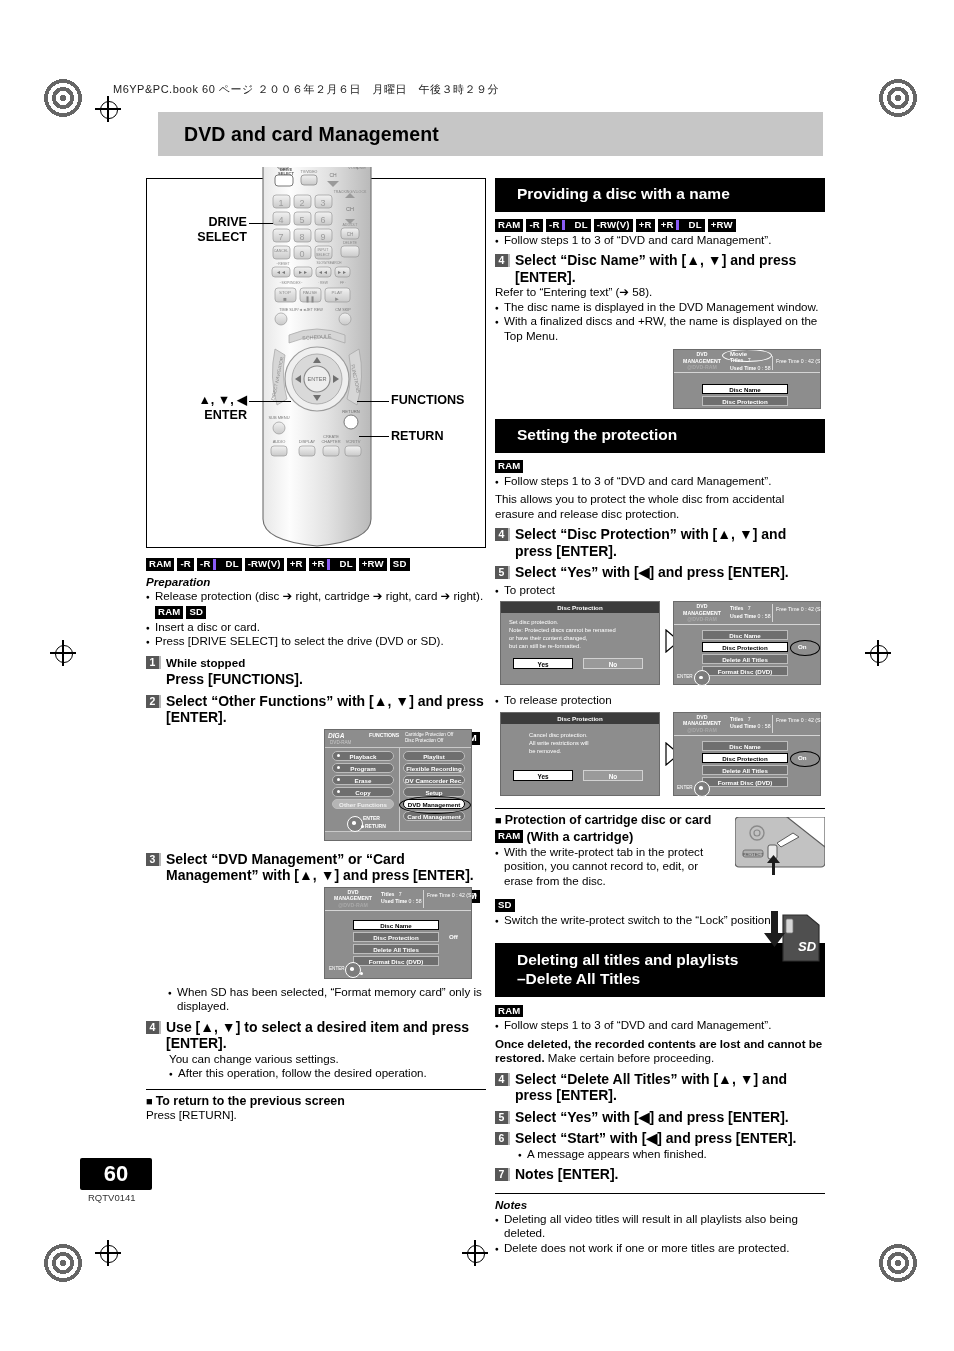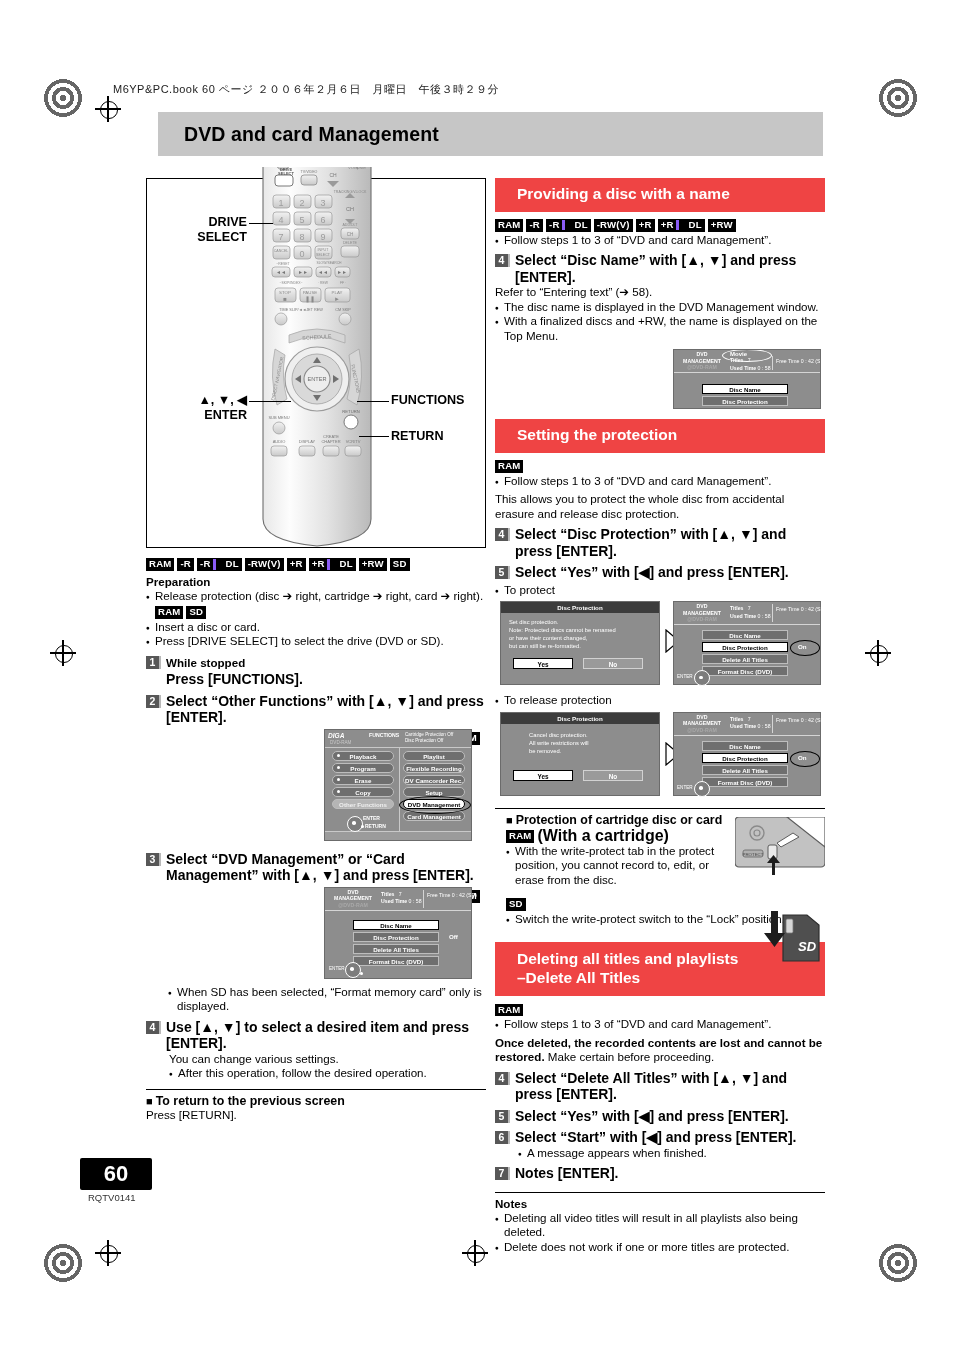--- a/index.html
+++ b/index.html
@@ -32,21 +32,21 @@
 
   
   .remotebox{position:relative;width:338px;height:368px;border:1.4px solid #000;background:#fff;}
 
   
   .badge{display:inline-block;background:#000;color:#fff;font-size:9.6px;font-weight:bold;
          padding:1px 3px 1.5px 3px;margin-right:3px;line-height:1.05;vertical-align:middle;letter-spacing:.2px;}
   .badge .sp{display:inline-block;padding-left:10px;margin-left:2px;border-left:3px solid #8b5cf6;}
   .badgerow{margin:0;padding:0;line-height:16px;}
 
-  h4.sub{font-size:11.6px;font-weight:bold;margin:3px 0 1px 0;}
+  h4.sub{font-size:11.6px;font-weight:bold;margin:3px 0 1px 0;font-style:italic;}
   p.txt{font-size:11.6px;margin:0;line-height:14.4px;}
   ul.bul{list-style:none;margin:0;padding:0;}
   ul.bul li{font-size:11.6px;line-height:14.6px;position:relative;padding-left:9px;margin:0;}
   ul.bul li:before{content:"\25CF";position:absolute;left:0;top:0;font-size:6.5px;line-height:15px;}
 
   
   .step{display:flex;align-items:flex-start;margin-top:5px;}
   .stepnum{flex:0 0 auto;width:13px;height:13px;background:#575757;color:#fff;font-size:10.5px;font-weight:bold;
            text-align:center;line-height:13px;margin-top:2px;margin-right:5px;
            border-right:2px solid #b9b9b9;box-sizing:content-box;}
@@ -79,21 +79,21 @@
   .dlg{background:#8d8d8d;border:1px solid #6b6b6b;position:relative;}
   .dlg .dhdr{height:11px;background:#3c3c3c;color:#fff;font-size:6.2px;font-weight:bold;text-align:center;line-height:11px;}
   .dlg .dtxt{position:absolute;font-size:5.8px;color:#fff;line-height:8px;}
   .dlg .btn{position:absolute;height:11px;line-height:11px;text-align:center;font-size:6.4px;font-weight:bold;box-sizing:border-box;}
   .dlg .btn.yes{background:#fff;color:#000;border:1px solid #000;}
   .dlg .btn.no{background:#9a9a9a;color:#fff;border:1px solid #d2d2d2;}
   .arrowwrap{position:absolute;}
   .arrowwrap svg{display:block;}
 
   
-  .sechdr{background:#ef4444;color:#fff;font-size:15.5px;font-weight:bold;padding:7px 0 8px 22px;line-height:18.5px;}
+  .sechdr{background:#000000;color:#fff;font-size:15.5px;font-weight:bold;padding:7px 0 8px 22px;line-height:18.5px;}
 
   
   .sqh{font-size:12.4px;font-weight:bold;margin-top:2px;}
   .sqh:before{content:"\25A0";margin-right:3px;font-size:11px;}
 
   .rule{border-top:1.6px solid #000;margin:8px 0 4px 0;}
 
   
   .pagenum{position:absolute;left:80px;top:1158px;width:72px;height:32px;background:#000;color:#fff;
            font-size:22px;font-weight:bold;text-align:center;line-height:32px;border-radius:2px;}
@@ -577,24 +577,24 @@
         <div class="val" style="left:124px;top:40px;">On</div>
         <div class="ellipse" style="left:116px;top:38px;width:28px;height:14px;"></div>
         <div class="item" style="left:28px;top:52px;width:86px;">Delete All Titles</div>
         <div class="item" style="left:28px;top:64px;width:86px;">Format Disc (DVD)</div>
         <div class="dpad" style="left:20px;top:68px;"></div>
         <div class="enterk" style="left:3px;top:72px;">ENTER</div>
       </div>
     </div>
 
     <div class="rule" style="margin-top:8px;"></div>
-    <div style="position:relative;margin-left:11px;">
+    <div style="position:relative;">
       <div class="sqh">Protection of cartridge disc or card</div>
       <div class="badgerow" style="margin-top:1px;">
-        <span class="badge">RAM</span><span style="font-size:16px;font-weight:bold;">(With a cartridge)</span>
+        <span class="badge">RAM</span><span style="font-size:13px;font-weight:bold;">(With a cartridge)</span>
       </div>
       <ul class="bul" style="width:228px;">
         <li>With the write-protect tab in the protect position, you cannot record to, edit, or erase from the disc.</li>
       </ul>
       <div class="badgerow" style="margin-top:8px;">
         <span class="badge">SD</span>
       </div>
       <ul class="bul">
         <li>Switch the write-protect switch to the “Lock” position.</li>
       </ul>

